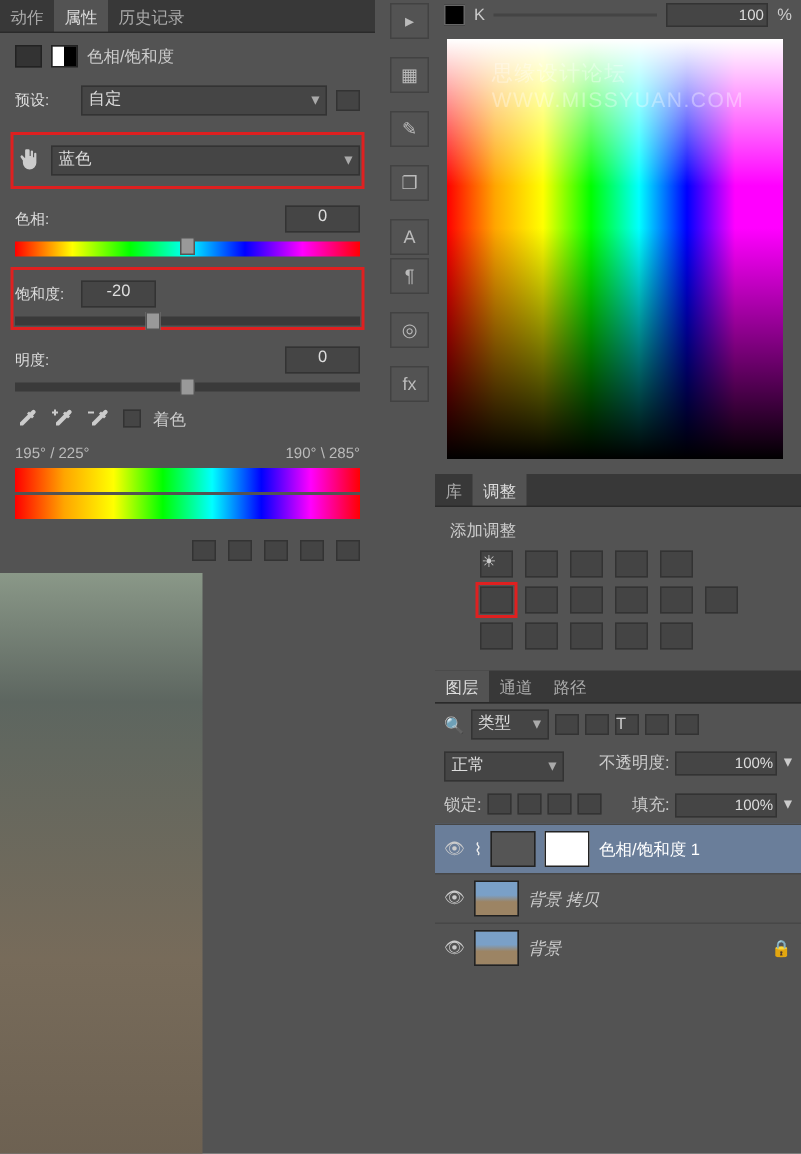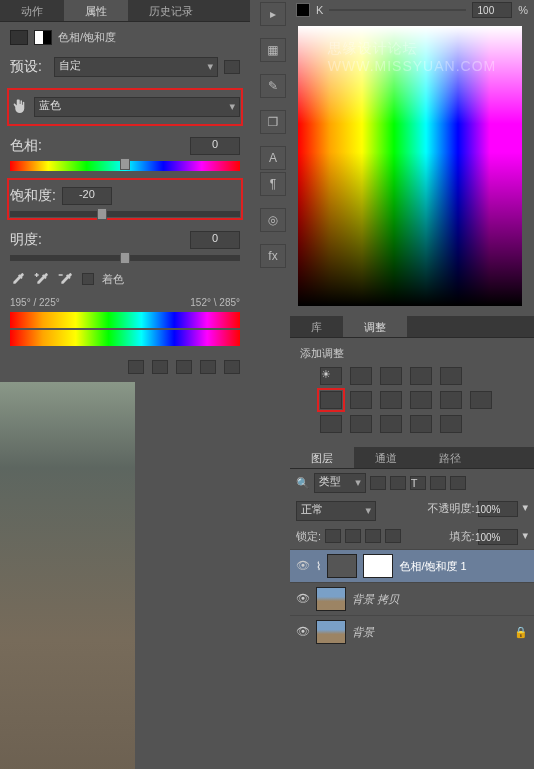--- a/index.html
+++ b/index.html
@@ -1,48 +1,48 @@
 <!DOCTYPE html>
 <html><head>
 <meta charset="utf-8">
 <style>
 * { margin:0; padding:0; box-sizing:border-box; font-family:"Microsoft YaHei",sans-serif; }
 body { background:#535353; color:#ccc; font-size:11px; width:534px; height:769px; position:relative; overflow:hidden; }
 .left-panel { position:absolute; left:0; top:0; width:250px; }
 .right-panel { position:absolute; right:0; top:0; width:244px; }
 .tool-strip { position:absolute; left:258px; top:0; width:30px; }
 .tabs { display:flex; background:#383838; border-bottom:1px solid #2a2a2a; height:22px; }
-.tab { padding:4px 21px; font-size:11px; cursor:pointer; color:#aaa; }
+.tab { padding:4px 7px; font-size:11px; cursor:pointer; color:#aaa; }
 .tab.active { background:#535353; color:#ddd; }
 .panel { background:#535353; padding:8px 10px; }
 .title-row { display:flex; align-items:center; gap:6px; margin-bottom:12px; }
 .icon-box { width:18px; height:15px; background:#333; border:1px solid #222; display:inline-block; }
 .icon-box.half { background:linear-gradient(90deg,#fff 50%,#000 50%); }
 .row { display:flex; align-items:center; margin:6px 0; gap:6px; }
-.label { font-size:14px; color:#ddd; min-width:38px; }
+.label { font-size:10px; color:#ddd; min-width:38px; }
 .select { flex:1; background:#454545; border:1px solid #333; color:#ddd; height:20px; font-size:11px; padding:0 4px; position:relative; }
 .select:after { content:"▾"; position:absolute; right:4px; top:2px; color:#aaa; }
 .red-outline { outline:2px solid #df2020; outline-offset:-1px; padding:2px; margin:12px -2px; }
 .num-box { width:50px; height:18px; background:#454545; border:1px solid #333; color:#ddd; text-align:center; font-size:11px; }
 .slider-hue { height:10px; background:linear-gradient(90deg,red,yellow,lime,cyan,blue,magenta,red); position:relative; margin-top:4px; }
 .slider-gray { height:6px; background:#3a3a3a; position:relative; margin-top:4px; }
 .knob { position:absolute; width:10px; height:12px; background:#999; border:1px solid #555; top:-3px; transform:translateX(-50%); }
 .eyedroppers { display:flex; gap:8px; align-items:center; margin:10px 0; }
 .eyedrop { width:16px; height:16px; display:inline-block; color:#ccc; }
 .checkbox { width:12px; height:12px; background:#454545; border:1px solid #333; display:inline-block; }
 .spectrum-bar { height:16px; background:linear-gradient(90deg,red,orange,yellow,lime,cyan,blue,magenta,red); margin-top:4px; position:relative; }
 .range-marks { display:flex; justify-content:space-between; font-size:10px; color:#bbb; margin-top:6px; }
 .bottom-icons { display:flex; justify-content:flex-end; gap:8px; margin-top:8px; padding-top:6px; }
 .mini-icon { width:16px; height:14px; background:#444; border:1px solid #333; display:inline-block; }
 .canvas-preview { width:135px; height:430px; background:linear-gradient(180deg,#8a9888 0%,#5d6660 20%,#776b5a 60%,#6a5e4f 100%); margin-top:0; }
 .tool-btn { width:26px; height:24px; background:#535353; border:1px solid #424242; margin:2px 2px; display:flex; align-items:center; justify-content:center; color:#bbb; font-size:12px; }
 .tool-btn.sep { border:none; height:8px; }
 .k-row { display:flex; align-items:center; gap:6px; padding:2px 6px; font-size:11px; }
 .k-swatch { width:14px; height:14px; background:#000; border:1px solid #666; }
-.pct-box { width:40px; height:16px; background:#454545; border:1px solid #333; color:#ddd; text-align:right; padding-right:17px; font-size:10px; display:inline-flex; align-items:center; justify-content:flex-end; }
+.pct-box { width:68px; height:16px; background:#454545; border:1px solid #333; color:#ddd; text-align:right; padding-right:2px; font-size:10px; display:inline-flex; align-items:center; justify-content:flex-end; }
 .watermark { position:absolute; top:14px; left:50%; transform:translateX(-50%); color:rgba(255,255,255,.35); font-size:14px; letter-spacing:1px; pointer-events:none; }
 .color-picker { width:224px; height:280px; margin:6px 8px; background:
   linear-gradient(0deg, #000 0%, rgba(0,0,0,0) 55%),
   linear-gradient(90deg, red,orange,yellow,lime,cyan,blue,magenta,magenta);
   position:relative;
 }
 .color-picker:before { content:""; position:absolute; inset:0; background:linear-gradient(180deg,#fff 0%,rgba(255,255,255,0) 35%); mix-blend-mode:screen; }
 .adj-section { padding:8px 10px; }
 .adj-grid { display:flex; gap:8px; margin:6px 20px; }
 .adj-icon { width:22px; height:18px; background:#444; border:1px solid #333; display:inline-block; }
@@ -129,21 +129,21 @@
       <span class="eyedrop">
           <svg viewBox="0 0 24 24" width="16" height="16">
             <path fill="currentColor" d="M20 4a2 2 0 0 0-3 0l-2 2-1-1-2 2 1 1-8 8v3h3l8-8 1 1 2-2-1-1 2-2a2 2 0 0 0 0-3zM1 5h6v2H1z"></path>
           </svg>
         </span>
       <span class="checkbox"></span>
       <span>着色</span>
     </div>
     <div class="range-marks">
       <span>195° / 225°</span>
-      <span>152° \ 285°</span>
+      <span>190° \ 285°</span>
     </div>
     <div class="spectrum-bar"></div>
     <div class="spectrum-bar" style="margin-top:2px"></div>
     <div class="bottom-icons">
       <span class="mini-icon"></span>
       <span class="mini-icon"></span>
       <span class="mini-icon"></span>
       <span class="mini-icon"></span>
       <span class="mini-icon"></span>
     </div>

